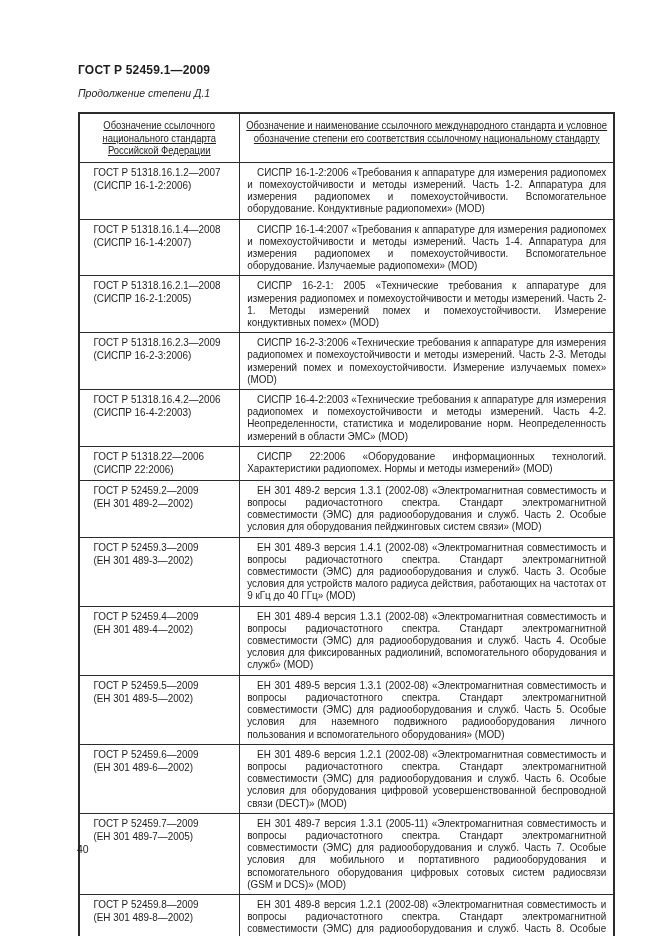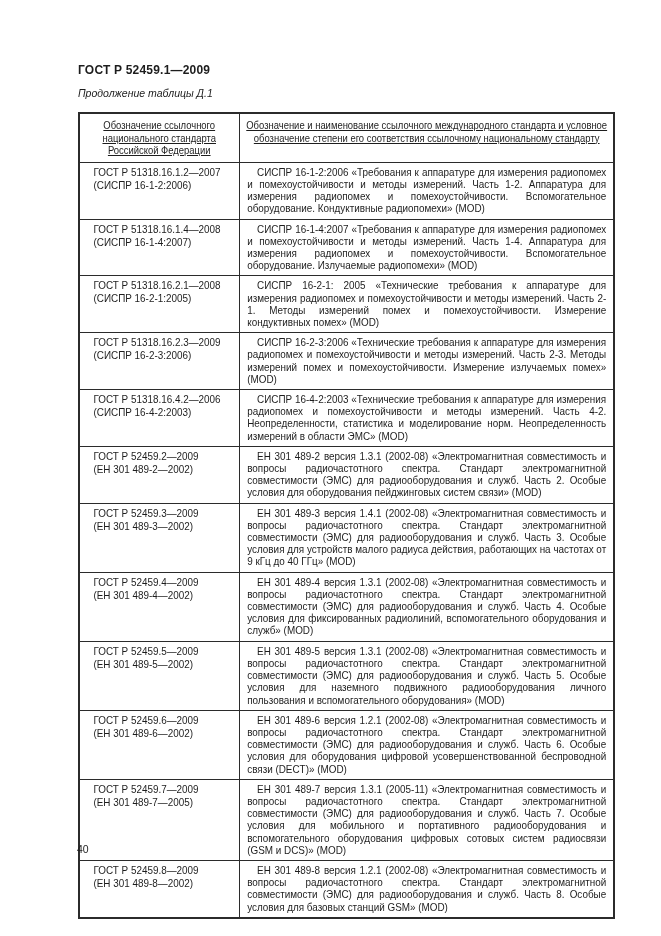--- a/index.html
+++ b/index.html
@@ -79,21 +79,21 @@
     font-size: 10.5px;
   }
 </style>
 </head>
 <body>
 
 <div class="page">
 
   <div class="doc-code">ГОСТ Р 52459.1—2009</div>
 
-  <div class="table-caption">Продолжение таблицы Д.1</div>
+  <div class="table-caption">Продолжение степени Д.1</div>
 
   <table class="std">
     <colgroup>
       <col class="c1">
       <col class="c2">
     </colgroup>
     <thead>
       <tr>
         <th>
           <div class="cnd hdr">Обозначение ссылочного национального стандарта Российской Федерации</div>
@@ -144,20 +144,29 @@
           <td>
             <div class="cnd nat">ГОСТ Р 51318.16.4.2—2006
 (СИСПР 16-4-2:2003)</div>
           </td>
           <td>
             <div class="cnd intl">СИСПР 16-4-2:2003 «Технические требования к аппаратуре для измерения радиопомех и помехоустойчивости и методы измерений. Часть 4-2. Неопределенности, статистика и моделирование норм. Неопределенность измерений в области ЭМС» (MOD)</div>
           </td>
         </tr>
         <tr>
           <td>
+            <div class="cnd nat">ГОСТ Р 51318.22—2006
+(СИСПР 22:2006)</div>
+          </td>
+          <td>
+            <div class="cnd intl">СИСПР 22:2006 «Оборудование информационных технологий. Характеристики радиопомех. Нормы и методы измерений» (MOD)</div>
+          </td>
+        </tr>
+        <tr>
+          <td>
             <div class="cnd nat">ГОСТ Р 52459.2—2009
 (ЕН 301 489-2—2002)</div>
           </td>
           <td>
             <div class="cnd intl">ЕН 301 489-2 версия 1.3.1 (2002-08) «Электромагнитная совместимость и вопросы радиочастотного спектра. Стандарт электромагнитной совместимости (ЭМС) для радиооборудования и служб. Часть 2. Особые условия для оборудования пейджинговых систем связи» (MOD)</div>
           </td>
         </tr>
         <tr>
           <td>
             <div class="cnd nat">ГОСТ Р 52459.3—2009

